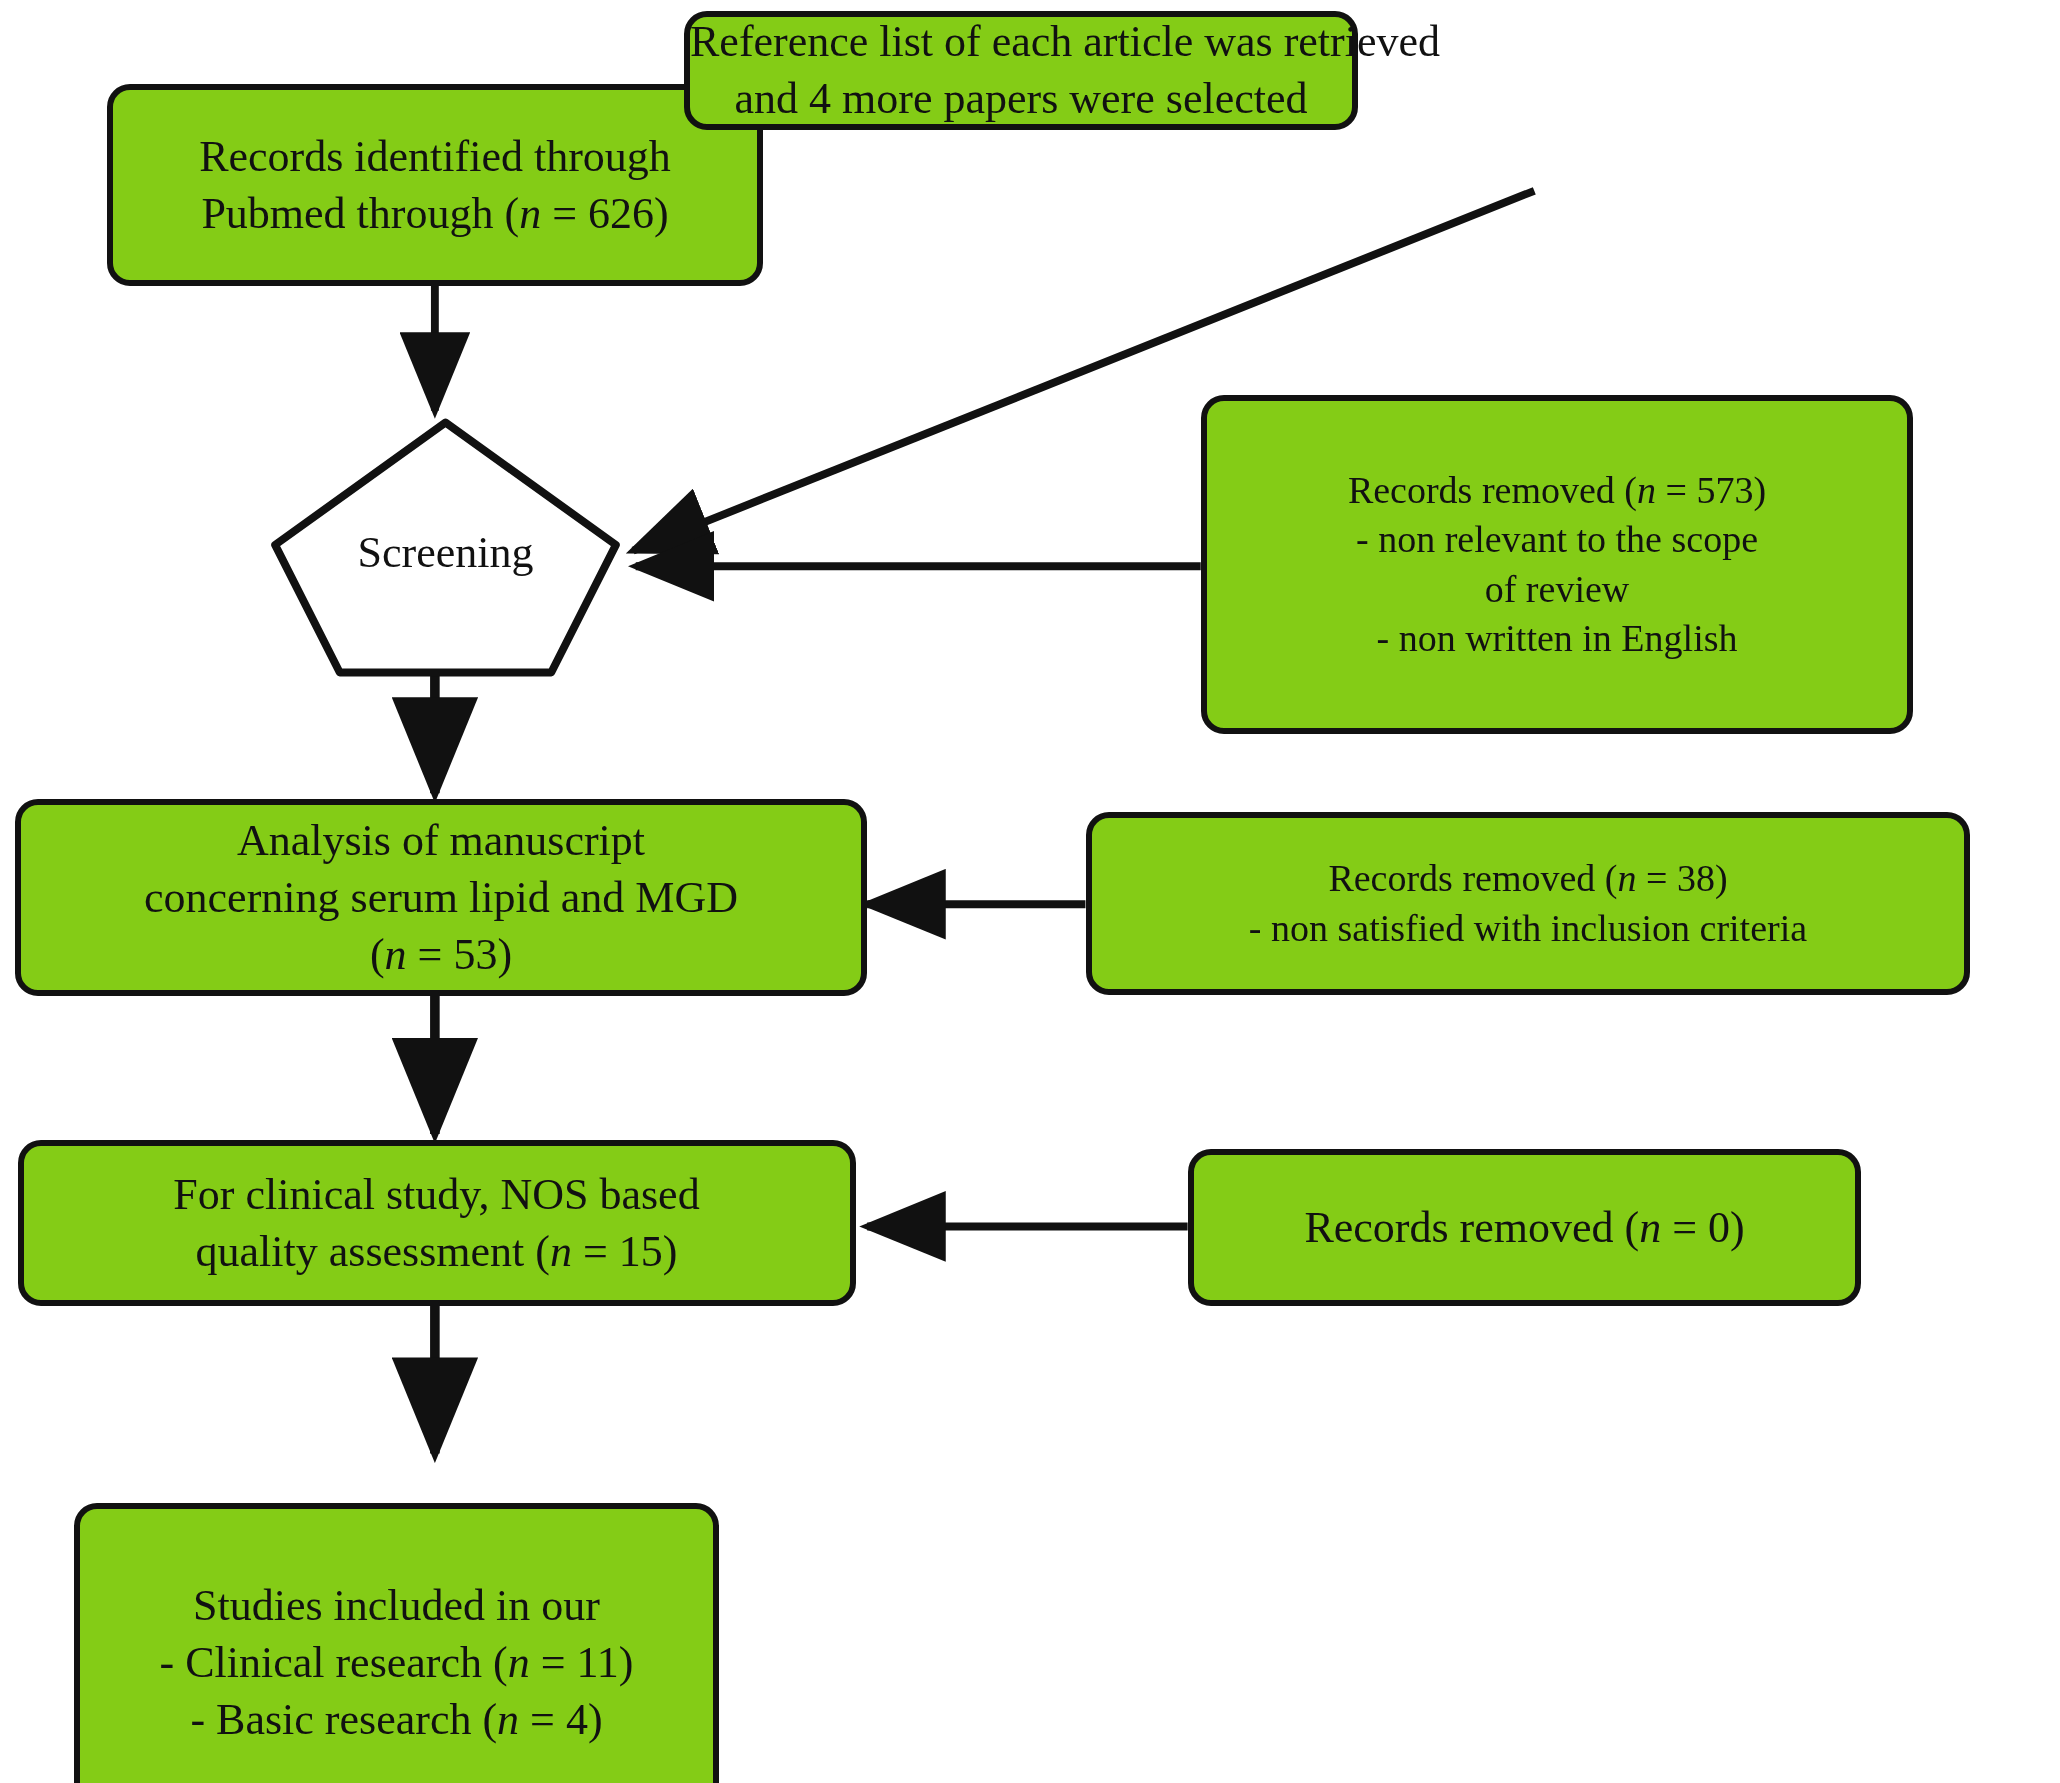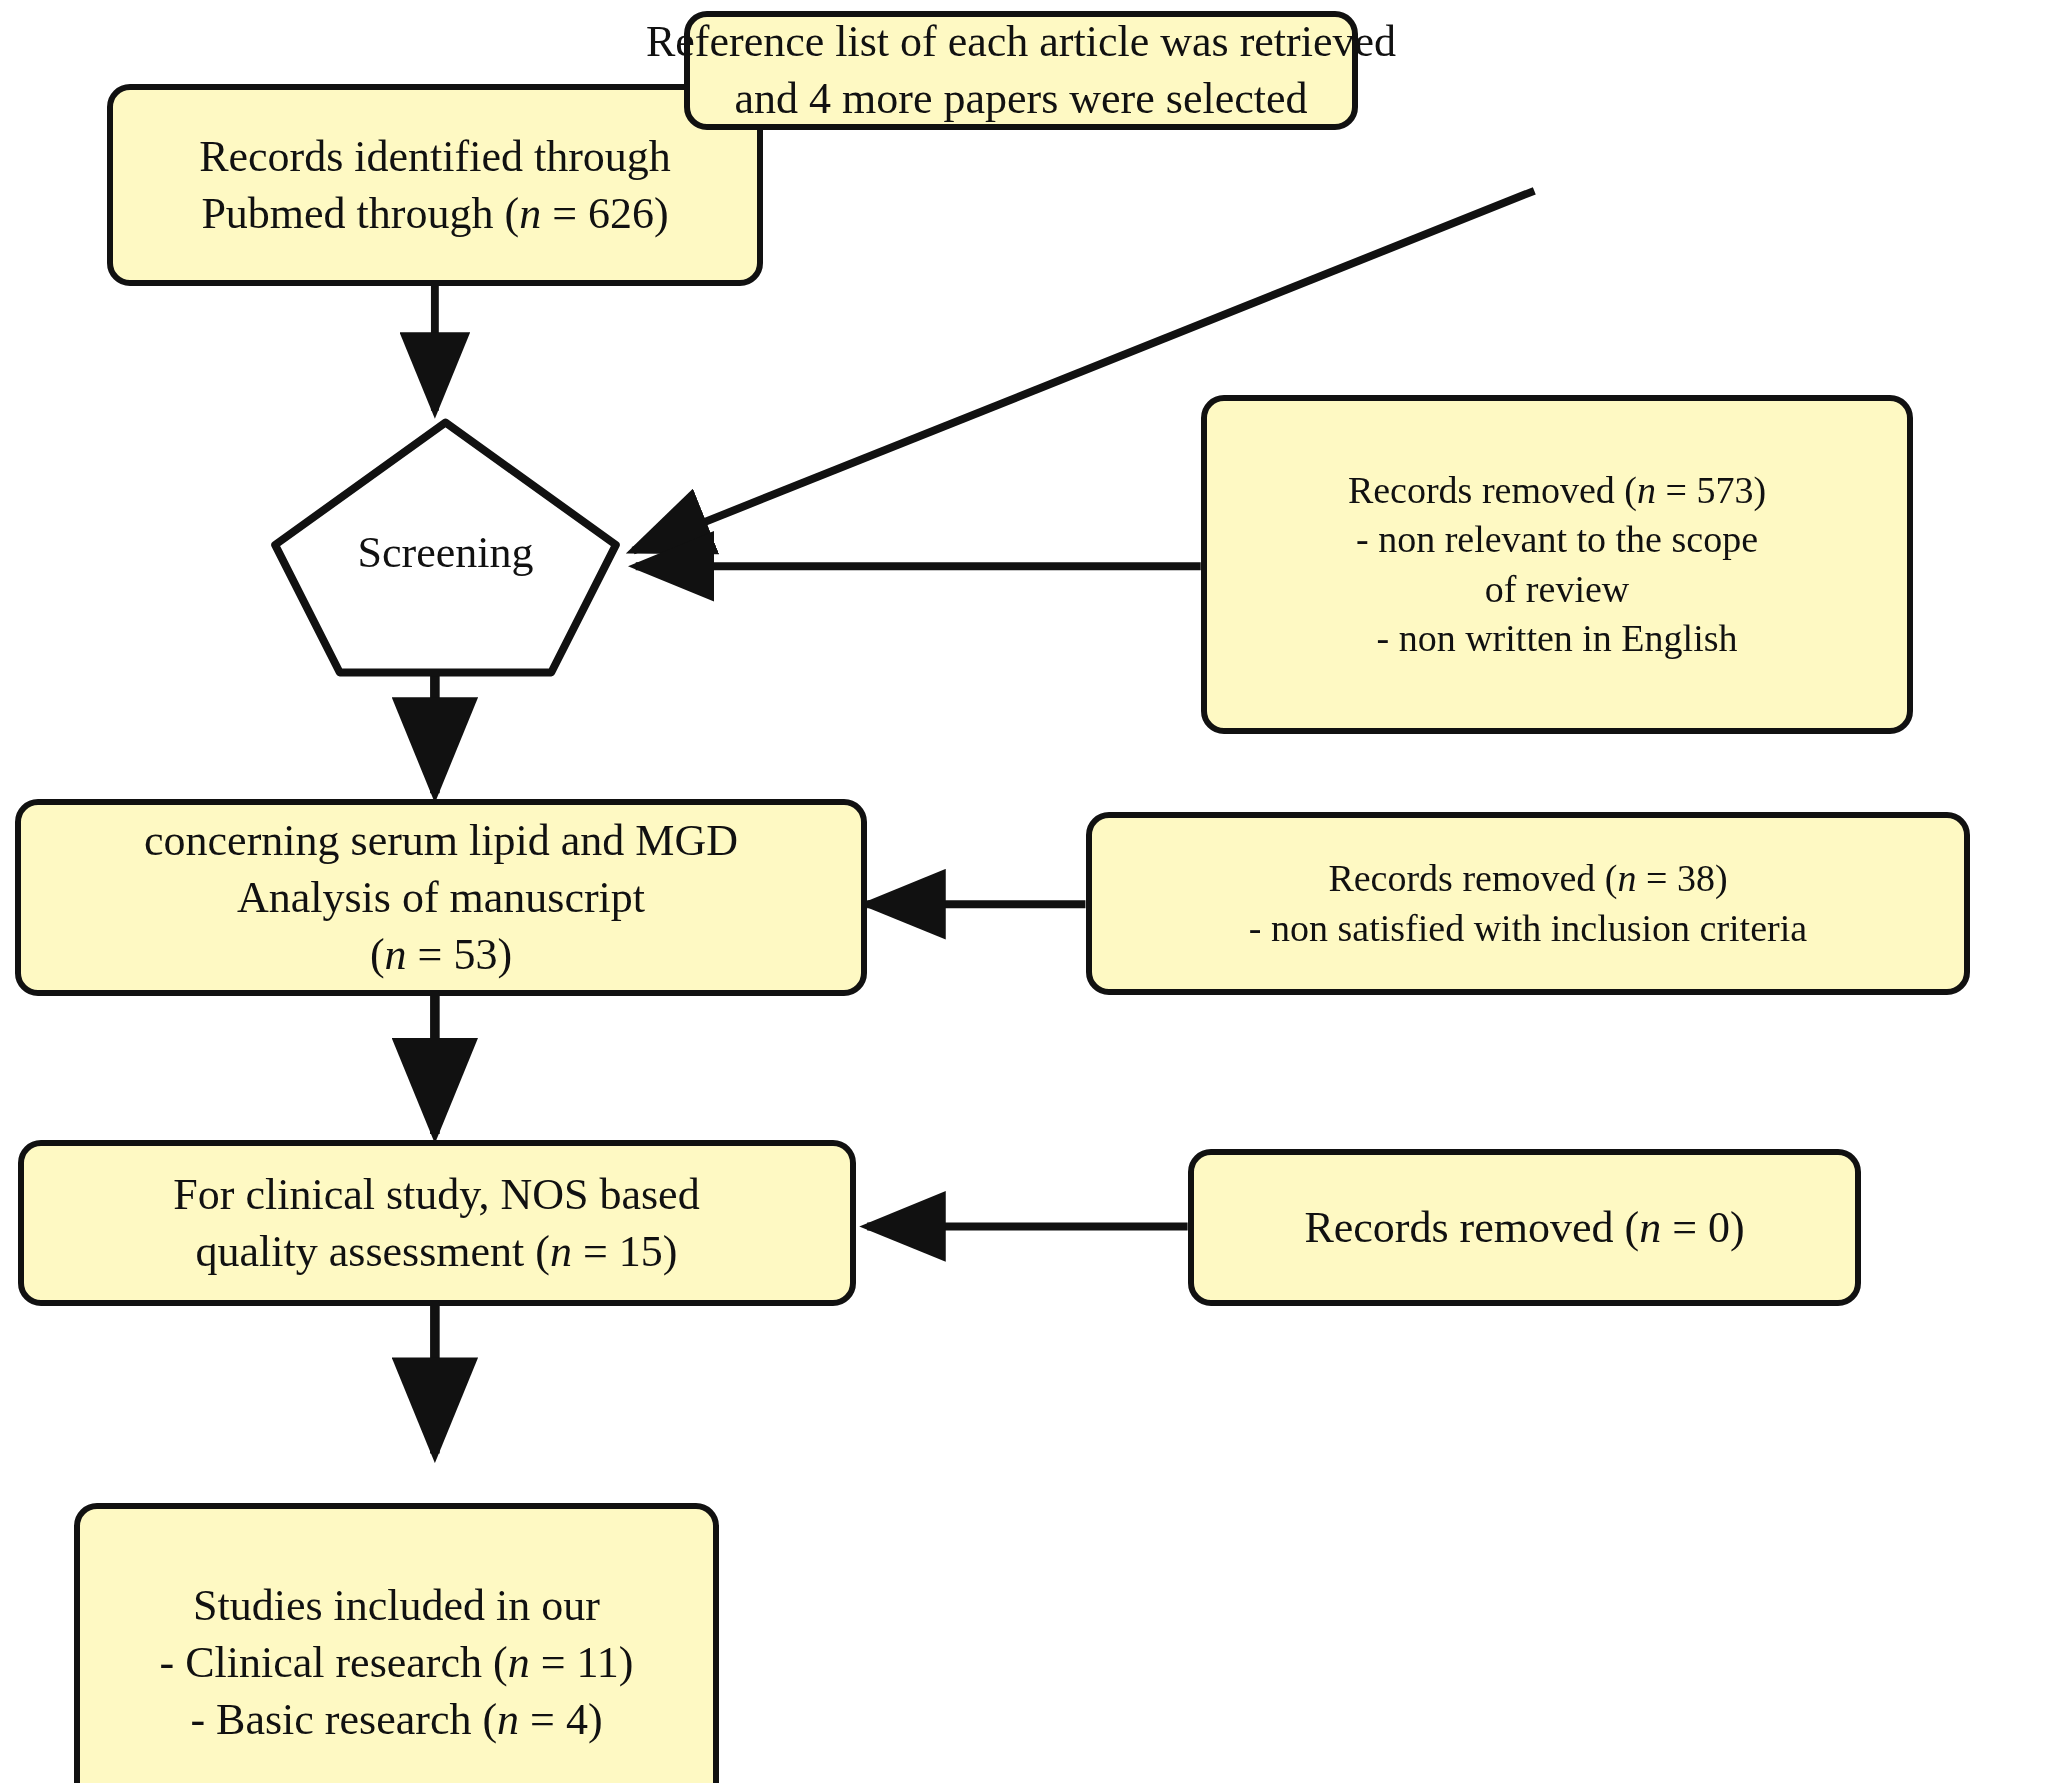--- a/index.html
+++ b/index.html
@@ -13,26 +13,25 @@
     width: 2060px;
     height: 1784px;
     background: #ffffff;
     font-family: "Liberation Serif", "DejaVu Serif", serif;
     overflow: hidden;
   }
   
   .flowbox {
     position: absolute;
     box-sizing: border-box;
-    background: #fef9c3;
+    background: #84cc16;
     border: 6.1px solid #111111;
     border-radius: 23px;
     display: flex;
     flex-direction: column;
-    align-items: center;
     justify-content: center;
     text-align: center;
     color: #111111;
     z-index: 3;
   }
   .flowbox .line {
     display: block;
     white-space: nowrap;
     line-height: 1.30;
   }
@@ -123,22 +122,22 @@
   <div class="flowbox fs-mid" style="left:1201px; top:395px; width:712px; height:339px;">
     <span class="line">
       <span>Records removed (</span><span class="it">n</span><span> = 573)</span>
     </span>
     <span class="line">- non relevant to the scope</span>
     <span class="line">of review</span>
     <span class="line">- non written in English</span>
   </div>
 
   <div class="flowbox fs-big" style="left:15px; top:799px; width:852px; height:197px;">
+    <span class="line">Analysis of manuscript</span>
     <span class="line">concerning serum lipid and MGD</span>
-    <span class="line">Analysis of manuscript</span>
     <span class="line">
       <span>(</span><span class="it">n</span><span> = 53)</span>
     </span>
   </div>
 
   <div class="flowbox fs-mid" style="left:1086px; top:812px; width:884px; height:183px;">
     <span class="line">
       <span>Records removed (</span><span class="it">n</span><span> = 38)</span>
     </span>
     <span class="line">- non satisfied with inclusion criteria</span>

